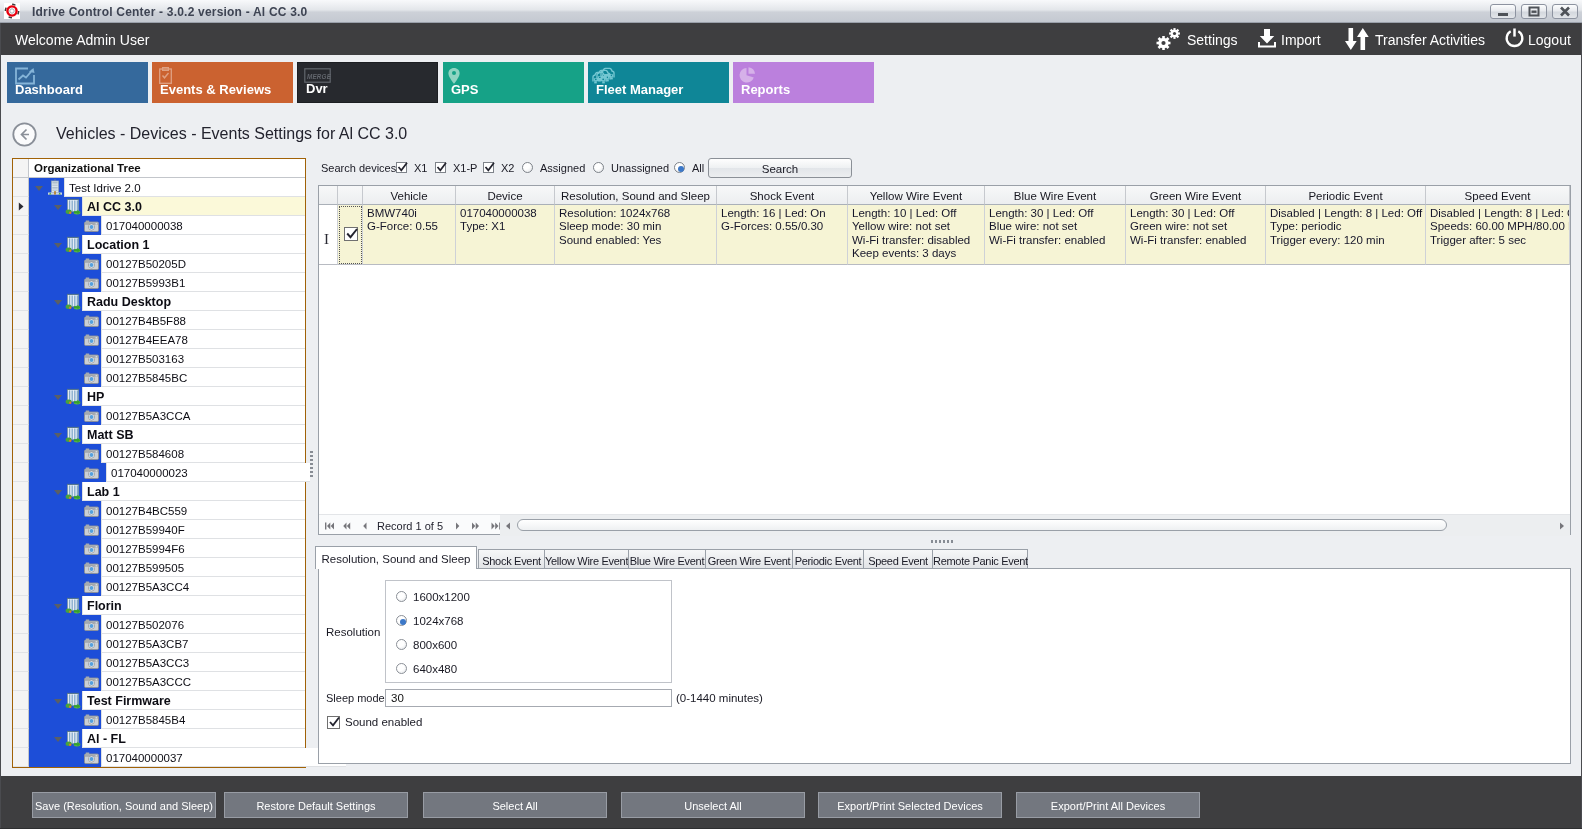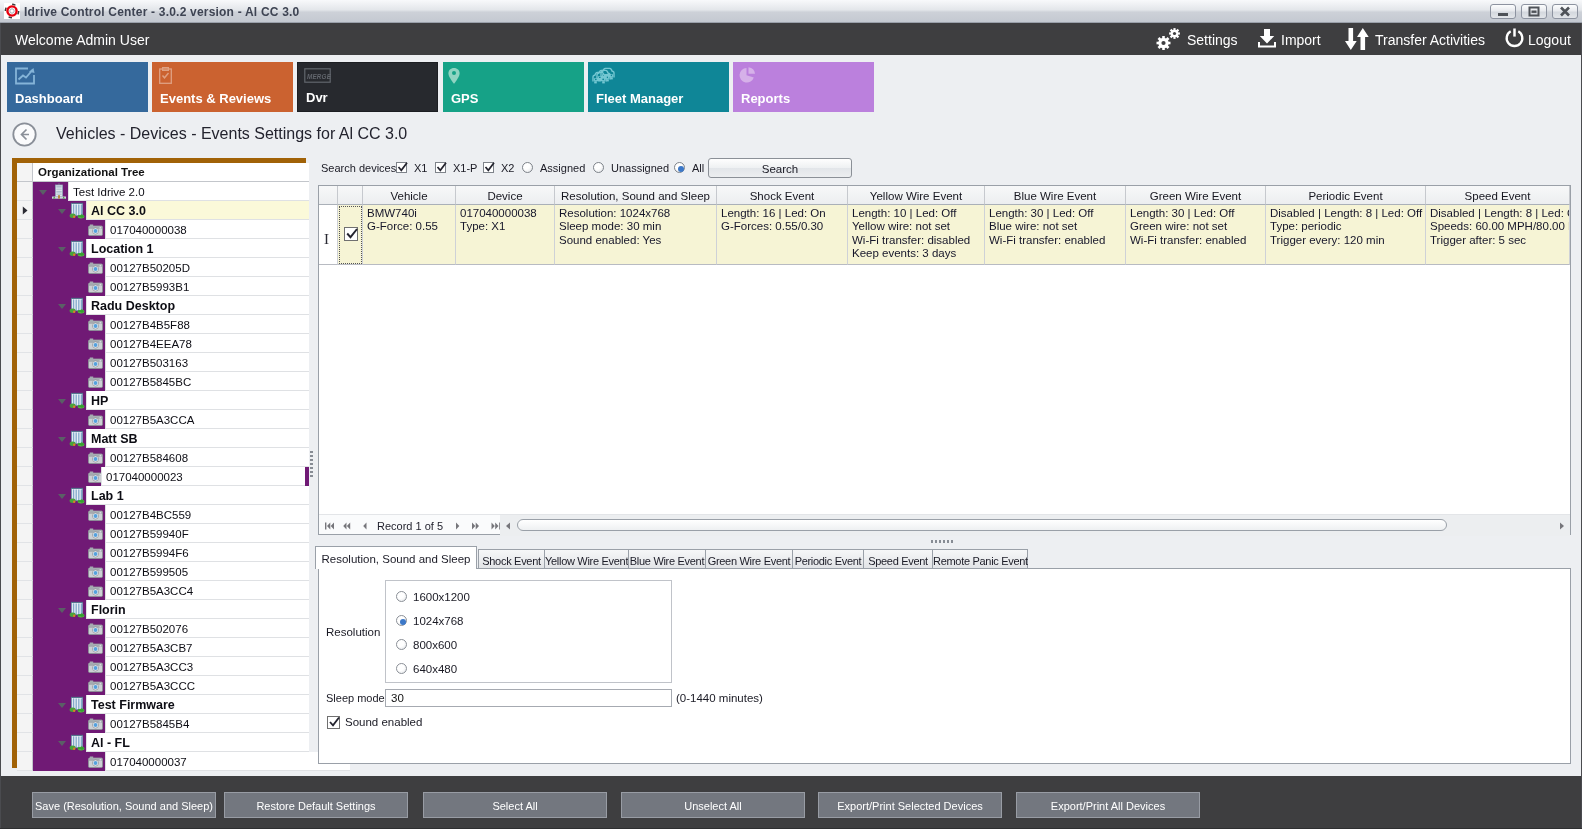--- a/index.html
+++ b/index.html
@@ -2,38 +2,38 @@
 <html><head><meta charset="utf-8">
 <style>
 * { margin:0; padding:0; box-sizing:border-box; }
 html,body { width:1582px; height:829px; overflow:hidden; }
 body { font-family:"Liberation Sans", sans-serif; background:#edeff2; position:relative; }
 .abs { position:absolute; }
 
 #titlebar { left:0; top:0; width:1582px; height:23px;
   background:linear-gradient(#f8f9fb,#e3e6ea 45%,#cdd1d8 55%,#c4c9d1);
   border-bottom:1px solid #9aa0aa; }
-#titletext { left:24px; top:4.5px; font-size:12px; font-weight:bold; color:#3e4453; letter-spacing:0.2px;}
+#titletext { left:32px; top:4.5px; font-size:12px; font-weight:bold; color:#3e4453; letter-spacing:0.2px;}
 .winbtn { top:4px; width:26px; height:15px; border:1px solid #8d93a0; border-radius:3px;
   background:linear-gradient(#fcfdfe,#e8eaee 45%,#d4d8de 55%,#e2e5e9); }
 
 #welcomebar { left:0; top:23px; width:1582px; height:32px; background:#3e3e40; }
 #welcometext { left:15px; top:32px; font-size:14px; color:#fff; }
 .wb-item { top:31.5px; color:#fff; font-size:14px; }
 
-.modtab { top:62px; width:141px; height:50px; }
+.modtab { top:62px; width:141px; height:41px; }
 .modtab .lbl { position:absolute; left:8px; bottom:6px; font-size:13px; font-weight:bold; color:#fff; }
 
 #crumbtext { left:44px; top:125px; font-size:16px; color:#23232e;margin-left:12px; }
 
-#treepanel { left:12px; top:158px; width:294px; height:610px; background:#fff; border:5px solid #a16207; }
+#treepanel { left:12px; top:158px; width:294px; height:610px; background:#fff; border:1px solid #a16207; }
 #treeheader { left:16px; top:0px; width:276px; height:19px; background:#fff; border-bottom:1px solid #c3c6cb; }
 #treeheader span { position:absolute; left:5px; top:3px; font-size:11.5px; font-weight:bold; color:#111; }
 .gutcell { left:0; width:16px; height:19px; border-right:1px solid #c3c6cb; border-bottom:1px solid #e1e3e6; background:#f4f4f4;}
-.trow { left:16px; width:276px; height:19px; background:#701a75; }
+.trow { left:16px; width:276px; height:19px; background:#1d4ed8; }
 .tcell { position:absolute; top:0; height:19px; background:#fff; border-bottom:1px solid #dfe1e4; border-left:1px solid #dfe1e4; right:0; }
 .tcell.sel { background:#fbf9d9; }
 .tcell span { position:absolute; left:4px; top:3.5px; font-size:11.5px; color:#0d0d14; white-space:nowrap;}
 .ticon { position:absolute; top:1px; }
 .tri { position:absolute; width:0; height:0; border-left:4px solid transparent; border-right:4px solid transparent; border-top:5px solid #5a5f66; top:8px; }
 
 #searchrow { left:318px; top:158px; width:1253px; height:24px; font-size:11px; color:#1a1a24; }
 .cb { position:absolute; width:11px; height:11px; background:#fff; border:1px solid #7e838a; top:4px; }
 .rad { position:absolute; width:11px; height:11px; border-radius:50%; background:radial-gradient(circle at 35% 30%, #ffffff 40%, #dde0e4); border:1px solid #7e838a; top:4px; }
 .slabel { position:absolute; top:4px; }
@@ -458,21 +458,21 @@
 <div class="abs gutcell" style="top:304px"></div>
 <div class="abs trow" style="top:304px">
       <svg class="ticon" style="left:55px;top:4px" width="15" height="12" viewBox="0 0 15 12">
 <rect x="0.5" y="2" width="14" height="9.5" rx="1.2" fill="#ccd0d4" stroke="#8c9096" stroke-width="0.9"></rect>
 <rect x="1" y="2.4" width="13" height="2.4" fill="#a3a9af"></rect>
 <rect x="1.8" y="0.5" width="3.4" height="1.7" fill="#a3a9af"></rect>
 <circle cx="7.5" cy="7" r="3.1" fill="#eef1f4" stroke="#8c9096" stroke-width="0.7"></circle>
 <circle cx="7.5" cy="7" r="2" fill="#55a0dc"></circle>
 <rect x="11.6" y="3.2" width="1.6" height="1.2" fill="#e3e7ea"></rect>
 </svg>
-      <div class="tcell" style="left:68px;width:204px">
+      <div class="tcell" style="left:77px;width:204px">
         <span style="">017040000023</span>
       </div>
     </div>
 <div class="abs gutcell" style="top:323px"></div>
 <div class="abs trow" style="top:323px">
       <div class="tri" style="left:25px"></div>
       <svg class="ticon" style="left:36px" width="16" height="17" viewBox="0 0 16 17">
 <rect x="2.5" y="1.5" width="11" height="12" fill="#e8eef4" stroke="#7795ad" stroke-width="0.9"></rect>
 <g stroke="#82a9cc" stroke-width="1.3">
 <line x1="4.6" y1="2.4" x2="4.6" y2="13"></line>

